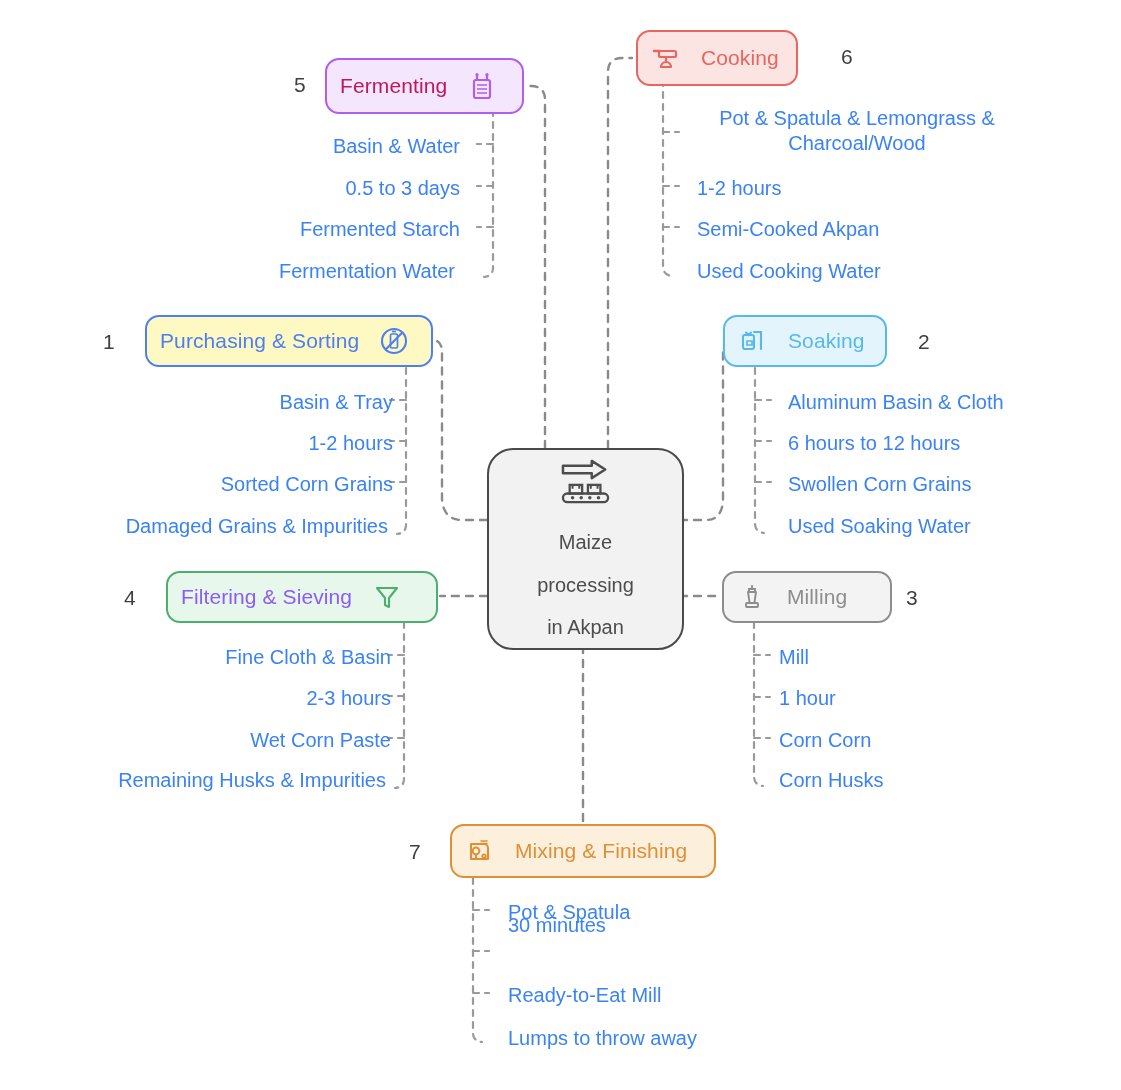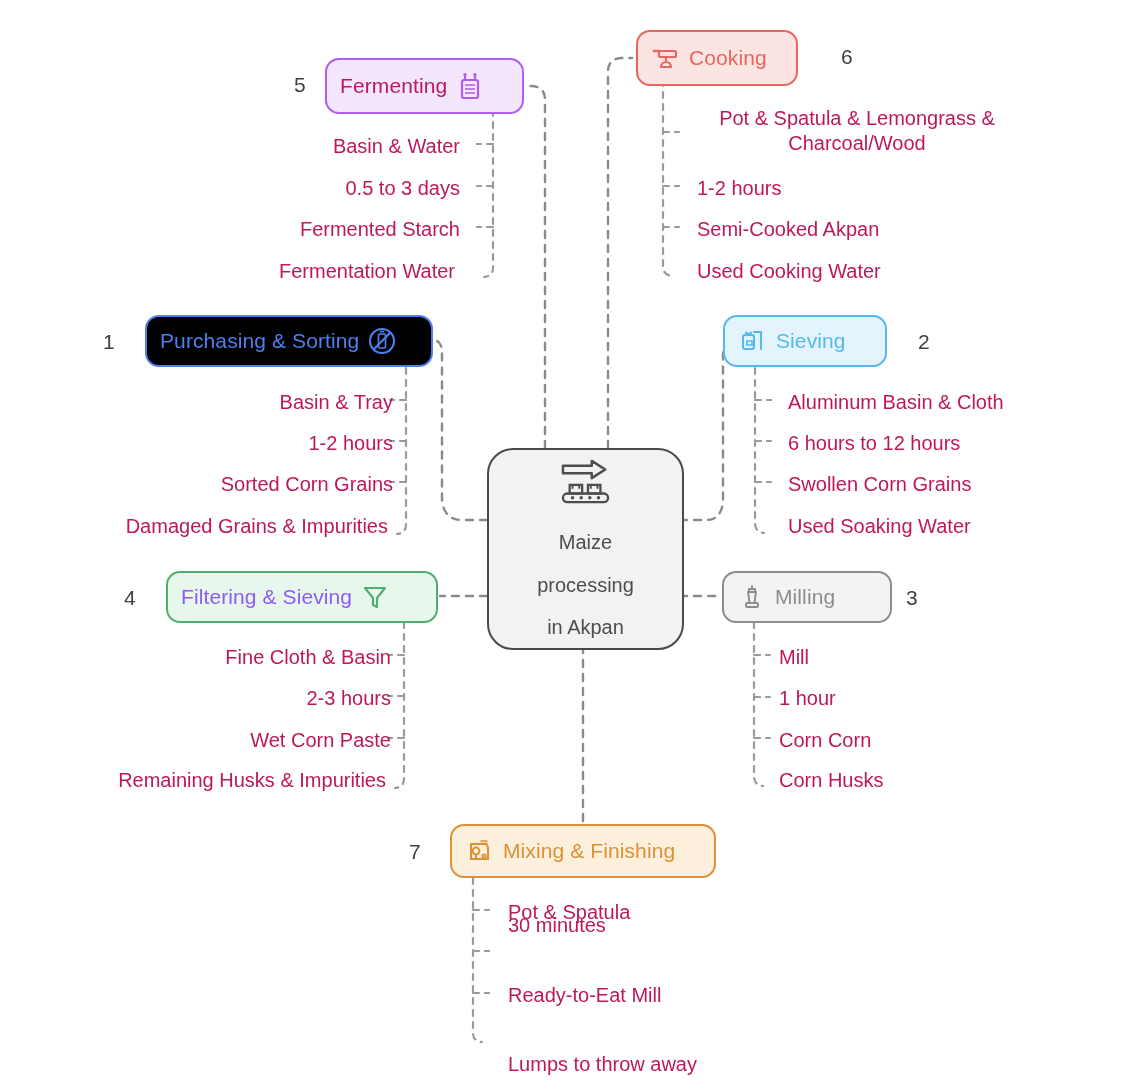--- a/index.html
+++ b/index.html
@@ -1,34 +1,34 @@
 <!DOCTYPE html>
 <html><head>
 <meta charset="utf-8">
 <style>
   html,body{margin:0;padding:0;background:#ffffff;}
   body{font-family:"Liberation Sans","DejaVu Sans",sans-serif;}
   #canvas{position:relative;width:1121px;height:1090px;overflow:hidden;background:#fff;}
   #wires{position:absolute;left:0;top:0;width:1121px;height:1090px;pointer-events:none;}
 
-  .node{position:absolute;display:flex;align-items:center;gap:8px;
+  .node{position:absolute;display:flex;align-items:center;gap:20px;
         border-radius:14px;border-width:2px;border-style:solid;
         padding:7px 13px;box-sizing:border-box;white-space:nowrap;}
   .node .lbl{font-size:21px;font-weight:400;letter-spacing:.1px;}
   .node .ic{width:30px;height:30px;display:block;flex:none;}
 
   .center-node{position:absolute;left:487px;top:448px;width:193px;height:198px;
         border:2.5px solid #4a4a4a;border-radius:26px;background:#f2f2f2;
         display:flex;flex-direction:column;align-items:center;justify-content:center;gap:18px;}
   .center-node .ic{width:62px;height:48px;margin-bottom:6px;}
   .center-node .ct{font-size:20px;color:#4d4d4d;line-height:1.22;text-align:center;}
 
   .num{position:absolute;font-size:21px;color:#3f3f3f;}
 
-  .leaf{position:absolute;font-size:20px;color:#be185d;white-space:nowrap;line-height:1;}
+  .leaf{position:absolute;font-size:20px;color:#3b82f6;white-space:nowrap;line-height:1;}
   .leaf.r{text-align:right;}
   .leaf.l{text-align:left;}
   .leaf.c{text-align:center;white-space:normal;line-height:1.25;}
 </style>
 </head>
 <body>
 
 <div id="canvas">
 
   <svg id="wires" viewBox="0 0 1121 1090">
@@ -125,21 +125,21 @@
     <span class="lbl" style="color:#e8665f;">Cooking</span>
   </div>
   <div class="leaf c" style="left:697px;top:106px;width:320px;">
     <span>Pot &amp; Spatula &amp; Lemongrass &amp;<br>Charcoal/Wood</span>
   </div>
   <div class="leaf l" style="left:697px;top:178px;">1-2 hours</div>
   <div class="leaf l" style="left:697px;top:219px;">Semi-Cooked Akpan</div>
   <div class="leaf l" style="left:697px;top:261px;">Used Cooking Water</div>
 
   <div class="num" style="left:103px;top:330px;">1</div>
-  <div class="node" style="left:145px;top:315px;width:288px;height:52px;border-color:#4d7ff0;background:#000000;">
+  <div class="node" style="left:145px;top:315px;width:288px;height:52px;border-color:#4d7ff0;background:#fef9c3;">
     <span class="lbl" style="color:#4d7ff0;">Purchasing &amp; Sorting</span>
     <svg class="ic" viewBox="0 0 30 30">
       <circle cx="15" cy="15" r="12" fill="none" stroke="#4d7ff0" stroke-width="2.1"></circle>
       <rect x="11.5" y="8" width="7" height="14" rx="1.4" fill="none" stroke="#4d7ff0" stroke-width="1.7"></rect>
       <path d="M13 5.5 h4" stroke="#4d7ff0" stroke-width="1.7"></path>
       <path d="M6.6 23.4 L23.4 6.6" stroke="#4d7ff0" stroke-width="2.1"></path>
     </svg>
   </div>
   <div class="leaf r" style="right:728px;top:392px;">Basin &amp; Tray</div>
   <div class="leaf r" style="right:728px;top:433px;">1-2 hours</div>
@@ -147,21 +147,21 @@
   <div class="leaf r" style="right:733px;top:516px;">Damaged Grains &amp; Impurities</div>
 
   <div class="num" style="left:918px;top:330px;">2</div>
   <div class="node" style="left:723px;top:315px;width:164px;height:52px;border-color:#56b9ec;background:#e3f4fd;">
     <svg class="ic" viewBox="0 0 30 30">
       <rect x="5" y="9" width="11" height="14" rx="2" fill="none" stroke="#56b9ec" stroke-width="2.1"></rect>
       <path d="M8 6.5 l2.5 2.5 2.5 -2.5" fill="none" stroke="#56b9ec" stroke-width="2.1" stroke-linecap="round"></path>
       <path d="M9 15 h5 v4 h-5 z" fill="none" stroke="#56b9ec" stroke-width="1.7"></path>
       <path d="M16 6 h7 v17" fill="none" stroke="#56b9ec" stroke-width="2.1" stroke-linecap="round"></path>
     </svg>
-    <span class="lbl" style="color:#56b9ec;">Sieving</span>
+    <span class="lbl" style="color:#56b9ec;">Soaking</span>
   </div>
   <div class="leaf l" style="left:788px;top:392px;">Aluminum Basin &amp; Cloth</div>
   <div class="leaf l" style="left:788px;top:433px;">6 hours  to 12 hours</div>
   <div class="leaf l" style="left:788px;top:474px;">Swollen Corn Grains</div>
   <div class="leaf l" style="left:788px;top:516px;">Used Soaking Water</div>
 
   <div class="num" style="left:124px;top:586px;">4</div>
   <div class="node" style="left:166px;top:571px;width:272px;height:52px;border-color:#4caf6d;background:#e7f7ec;">
     <span class="lbl" style="color:#8b5cf6;">Filtering &amp; Sieving</span>
     <svg class="ic" viewBox="0 0 30 30">
@@ -195,15 +195,15 @@
       <path d="M16 5 h6 M16 7.5 h6" stroke="#dd9036" stroke-width="1.5" stroke-linecap="round"></path>
       <circle cx="11" cy="15" r="3.4" fill="none" stroke="#dd9036" stroke-width="2"></circle>
       <path d="M11 18.4 v4" stroke="#dd9036" stroke-width="2"></path>
       <circle cx="19" cy="20" r="1.7" fill="none" stroke="#dd9036" stroke-width="1.8"></circle>
     </svg>
     <span class="lbl" style="color:#dd9036;">Mixing &amp; Finishing</span>
   </div>
   <div class="leaf l" style="left:508px;top:902px;">Pot &amp; Spatula</div>
   <div class="leaf l" style="left:508px;top:915px;">30 minutes</div>
   <div class="leaf l" style="left:508px;top:985px;">Ready-to-Eat Mill</div>
-  <div class="leaf l" style="left:508px;top:1054px;">Lumps to throw away</div>
+  <div class="leaf l" style="left:508px;top:1028px;">Lumps to throw away</div>
 
 </div>
 
 </body></html>

